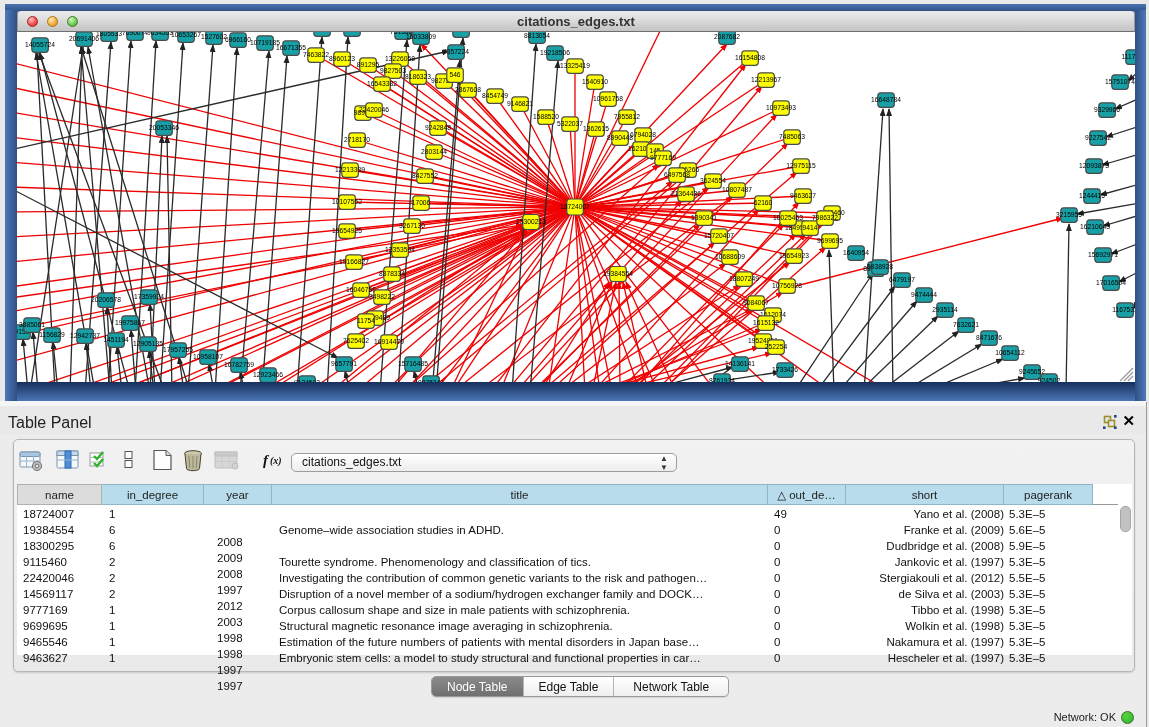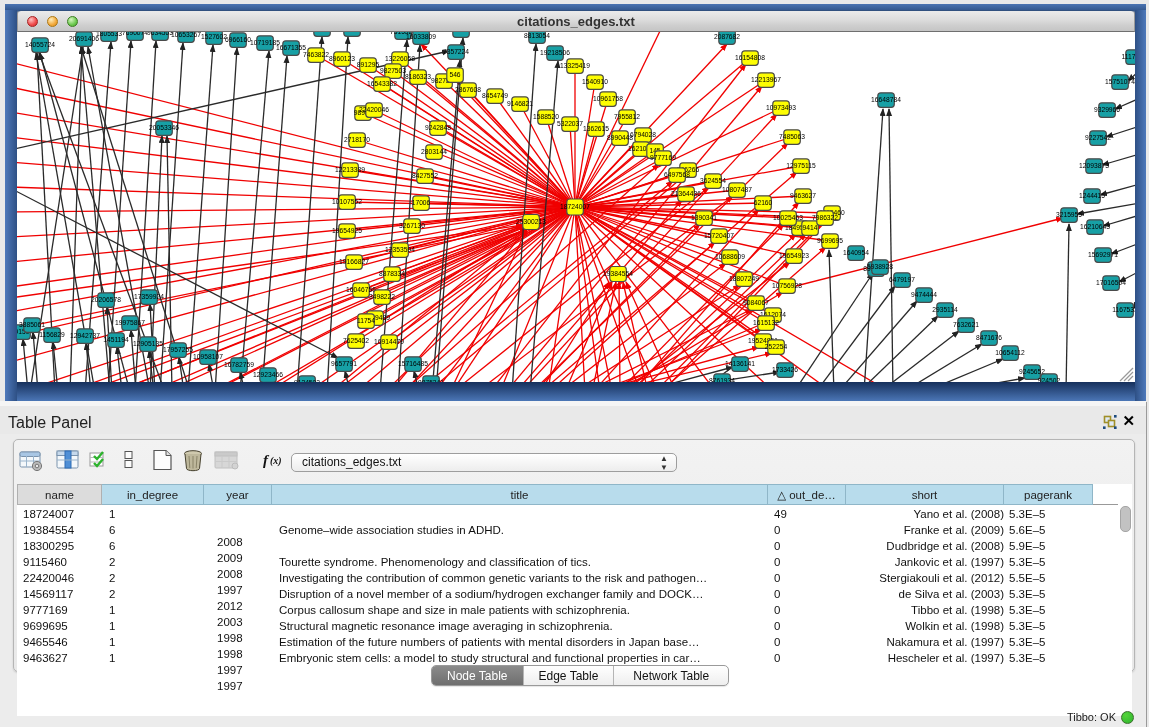--- a/index.html
+++ b/index.html
@@ -26,30 +26,30 @@
 #tpstrip { position:absolute; left:0; top:0; width:100%; height:5px; background:#f5f5f5; }
 #tphead { position:absolute; left:0; top:5px; width:100%; height:28px; background:#e9e9e9; }
 #tphead .lab { position:absolute; left:8px; top:8px; font-size:16px; color:#222; }
 #subpanel { position:absolute; left:13px; top:38px; width:1122px; height:233px;
   background:linear-gradient(#f2f2f2,#e9e9e9); border:1px solid #b5b5b5; border-radius:5px;
   box-shadow:0 1px 2px rgba(0,0,0,0.15); }
 #dropdown { position:absolute; left:277px; top:13px; width:386px; height:19px;
   background:linear-gradient(#ffffff,#ededed); border:1px solid #9d9d9d; border-radius:5px;
   font-size:12px; color:#111; line-height:17px; padding-left:10px; }
 #dropdown .arr { position:absolute; right:8px; top:0px; font-size:8px; color:#333; line-height:9px; }
-#tbl { position:absolute; left:3px; top:44px; width:1115px; height:232px; background:#fff;
+#tbl { position:absolute; left:3px; top:44px; width:1115px; height:171px; background:#fff;
   font-size:11.5px; color:#111; }
 .th { position:absolute; top:0; height:21px; background:#b8dcec; border:1px solid #8fb6c8;
   border-left:none; text-align:center; line-height:20px; color:#222; }
 .tr { position:relative; height:16px; line-height:16px; white-space:nowrap; }
 .c { position:absolute; top:0; overflow:hidden; }
 .c0 { left:6px; width:80px; } .c1 { left:92px; width:90px; } .c2 { left:200px; width:60px;margin-top:28px; }
 .c3 { left:262px; width:492px; } .c4 { left:757px; width:70px; }
 .c5 { left:829px; width:158px; text-align:right; } .c6 { left:992px; width:88px; }
-#tabs { position:absolute; left:431px; top:264px; height:21px; border:1px solid #9a9a9a;
+#tabs { position:absolute; left:431px; top:275px; height:21px; border:1px solid #9a9a9a;
   border-radius:5px; overflow:hidden; display:flex; font-size:12px;
   background:linear-gradient(#ffffff,#eeeeee); box-shadow:0 1px 1px rgba(0,0,0,0.1); }
 #tabs div { padding:0 15px; line-height:20px; color:#111; border-right:1px solid #b5b5b5; }
 #tabs div.sel { background:linear-gradient(#8b8b8b,#6f6f6f); color:#fff; }
 #mem { position:absolute; right:30px; bottom:4px; font-size:11px; color:#222; }
 #memdot { position:absolute; right:12px; bottom:3px; width:13px; height:13px; border-radius:50%;
   background:radial-gradient(circle at 35% 30%, #55d43b, #2eb52e); border:1px solid #3a6e2a; }
 #redge { position:absolute; right:2px; top:402px; bottom:0; width:0; height:325px; border-left:1px solid #9a9a9a; }
 </style></head><body>
 <div id="win">
@@ -766,15 +766,15 @@
           </div>
       </div>
       <div style="position:absolute;top:22px;left:1103px;width:11px;height:26px;background:#c2c2c2;border:1px solid #a5a5a5;border-radius:5px;"></div>
     </div>
   </div>
   <div id="tabs">
     <div class="sel">Node Table</div>
       <div>Edge Table</div>
       <div style="border-right:none;padding:0 19px;">Network Table</div>
   </div>
-  <div id="mem">Tibbo: OK</div>
+  <div id="mem">Network: OK</div>
   <div id="memdot"></div>
 </div>
 <div id="redge"></div>
 </body></html>

